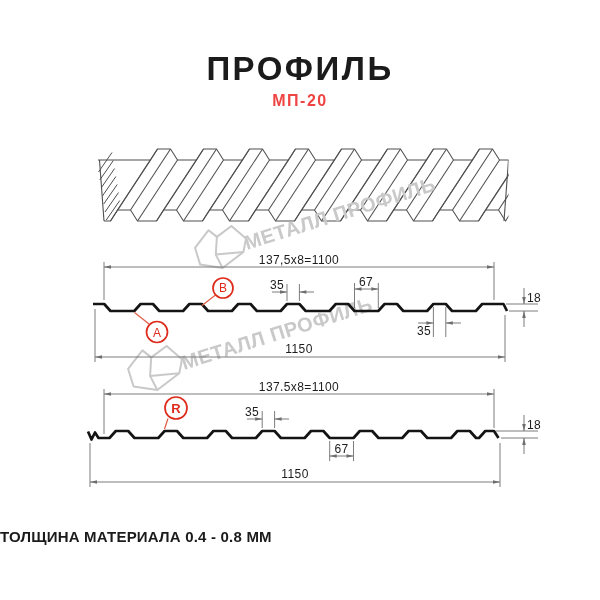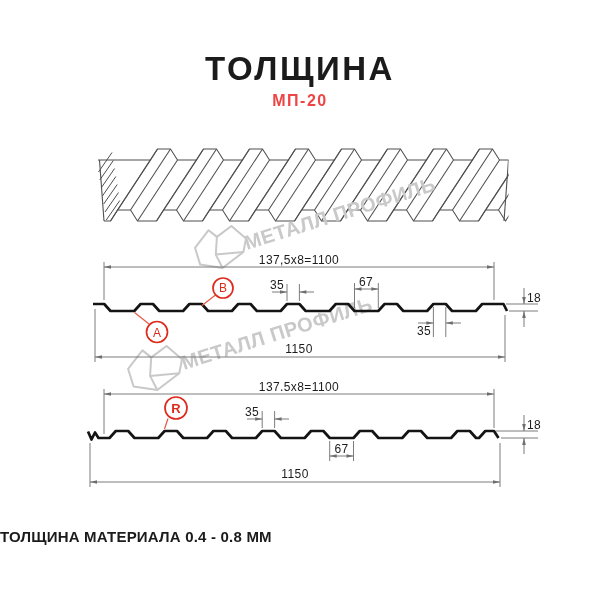--- a/index.html
+++ b/index.html
@@ -13,21 +13,21 @@
          font-weight:600;font-size:15px;letter-spacing:.2px;color:#1b1b1b}
   .dim{font-size:12px;letter-spacing:.4px;fill:#1c1c1c;font-family:"Liberation Sans",sans-serif}
   .lbl{font-size:12px;font-family:"Liberation Sans",sans-serif}
   .lbl-r{font-size:13px;font-weight:700}
   .wmtext{font-size:20px;font-weight:700;letter-spacing:.5px;font-family:"Liberation Sans",sans-serif}
 </style>
 </head>
 <body>
 
 <div class="page">
-  <div class="title" style="color: rgb(27, 27, 27);">ТОЛЩИНА</div>
+  <div class="title" style="color: rgb(27, 27, 27);">ПРОФИЛЬ</div>
   <div class="subtitle" style="color: #ef4444;">МП-20</div>
 
   <svg width="600" height="600" viewBox="0 0 600 600">
     <defs>
       <clipPath id="clip3d">
           <rect x="98" y="147" width="410.5" height="85"></rect>
         </clipPath>
     </defs>
 
     <g id="view3d" clip-path="url(#clip3d)">

